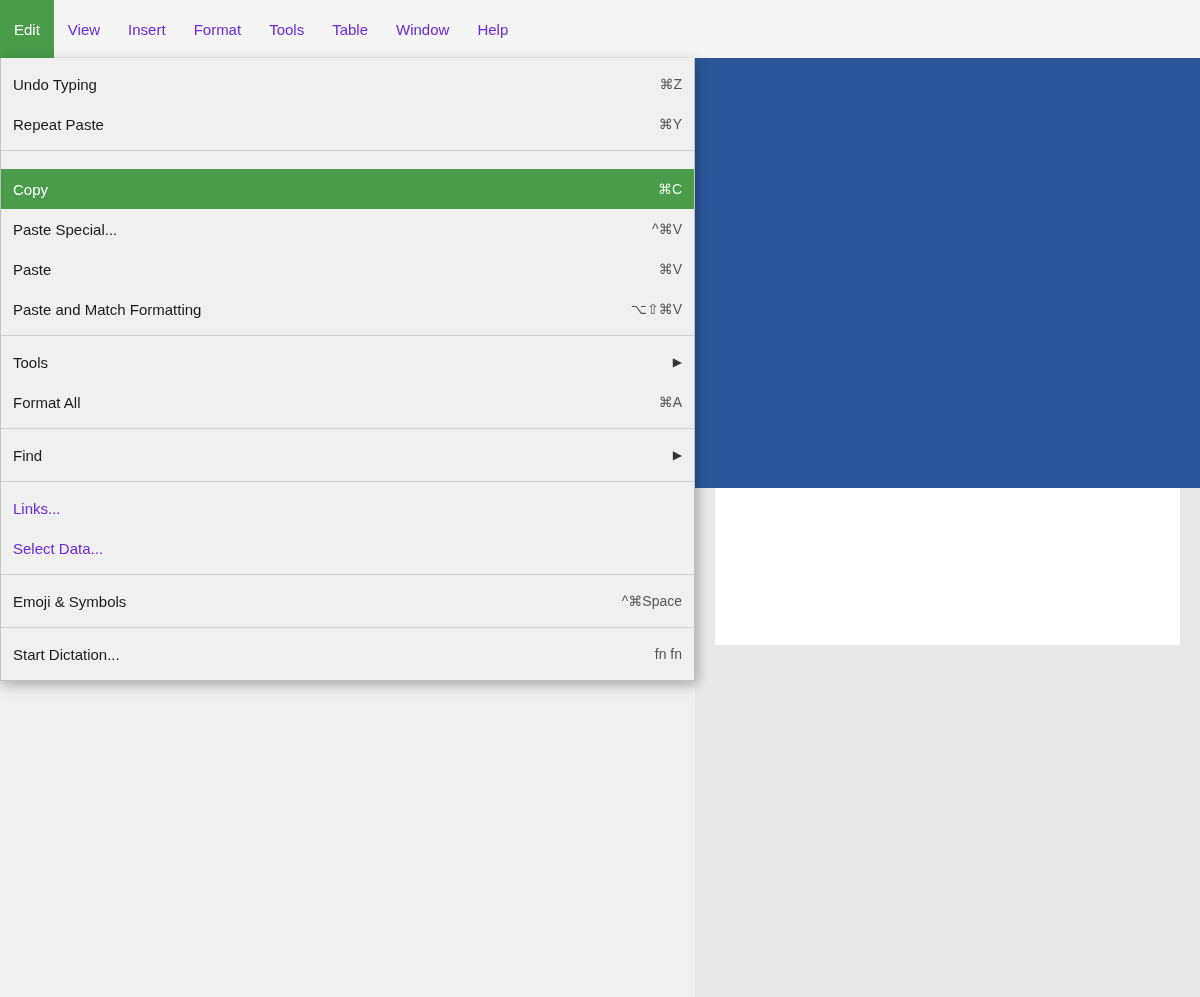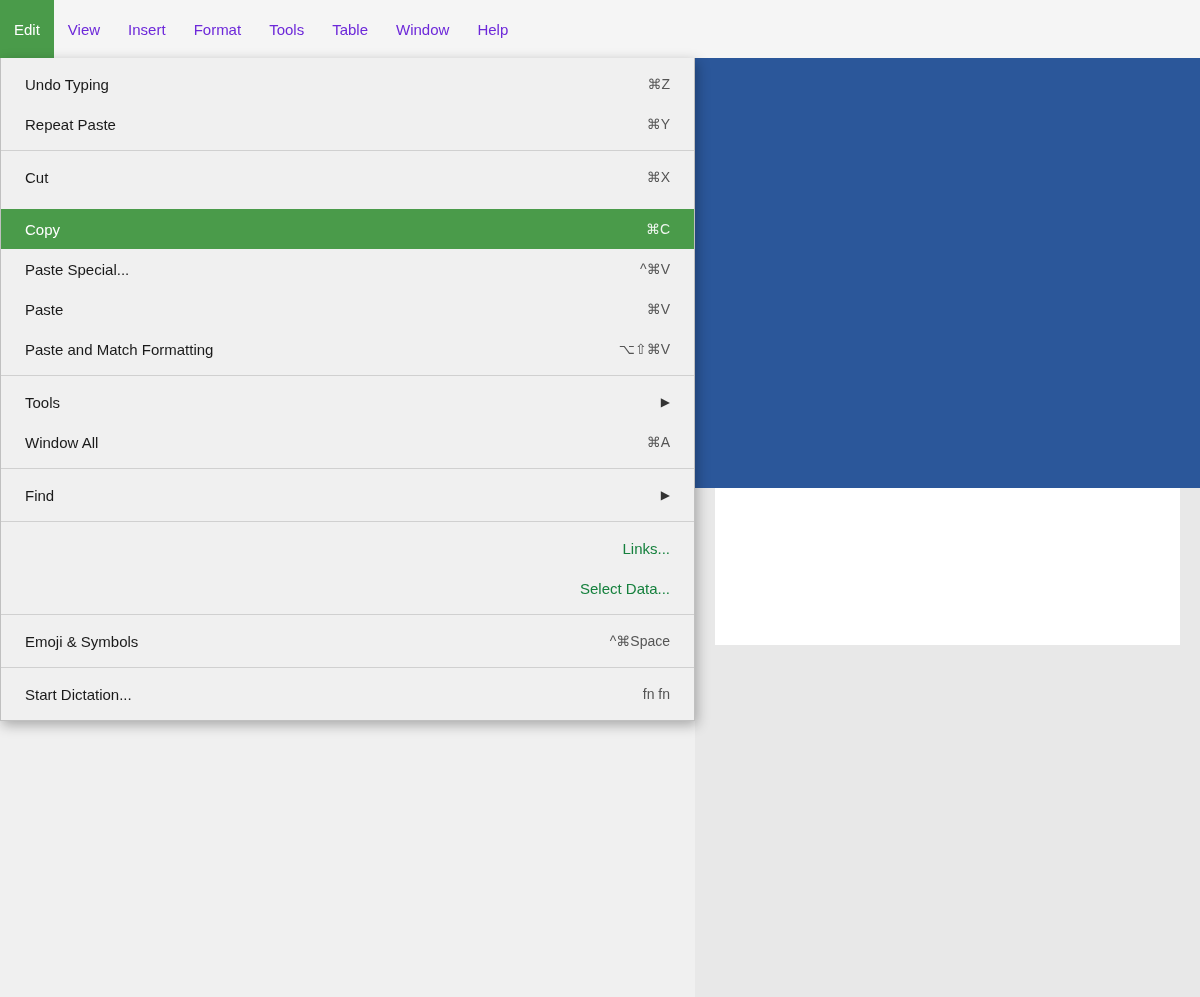--- a/index.html
+++ b/index.html
@@ -260,37 +260,36 @@
     }
 
     .menu-section:last-child {
       border-bottom: none;
     }
 
     .menu-item {
       display: flex;
       align-items: center;
       justify-content: space-between;
-      padding: 10px 24px;
+      padding: 10px 12px;
       font-size: 15px;
       color: #1a1a1a;
       cursor: pointer;
       height: 40px;
     }
 
     .menu-item.highlighted {
       background: #4a9b4a;
       color: white;
       margin-top: 12px;
     }
 
     .menu-item.disabled {
-      color: #15803d;
+      color: #6d28d9;
       cursor: default;
-      justify-content: flex-end;
     }
 
     .menu-item-label {
       font-size: 15px;
       font-weight: 400;
     }
 
     .menu-item-shortcut {
       font-size: 14px;
       color: #555;
@@ -422,24 +421,20 @@
         <span class="menu-item-label">Undo Typing</span>
         <span class="menu-item-shortcut">⌘Z</span>
       </div>
       <div class="menu-item">
         <span class="menu-item-label">Repeat Paste</span>
         <span class="menu-item-shortcut">⌘Y</span>
       </div>
     </div>
 
     <div class="menu-section">
-      <div class="menu-item">
-        <span class="menu-item-label">Cut</span>
-        <span class="menu-item-shortcut">⌘X</span>
-      </div>
       <div class="menu-item highlighted">
         <span class="menu-item-label">Copy</span>
         <span class="menu-item-shortcut">⌘C</span>
       </div>
       <div class="menu-item">
         <span class="menu-item-label">Paste Special...</span>
         <span class="menu-item-shortcut">^⌘V</span>
       </div>
       <div class="menu-item">
         <span class="menu-item-label">Paste</span>
@@ -450,21 +445,21 @@
         <span class="menu-item-shortcut">⌥⇧⌘V</span>
       </div>
     </div>
 
     <div class="menu-section">
       <div class="menu-item">
         <span class="menu-item-label">Tools</span>
         <span class="menu-item-arrow">▶</span>
       </div>
       <div class="menu-item">
-        <span class="menu-item-label">Window All</span>
+        <span class="menu-item-label">Format All</span>
         <span class="menu-item-shortcut">⌘A</span>
       </div>
     </div>
 
     <div class="menu-section">
       <div class="menu-item">
         <span class="menu-item-label">Find</span>
         <span class="menu-item-arrow">▶</span>
       </div>
     </div>

